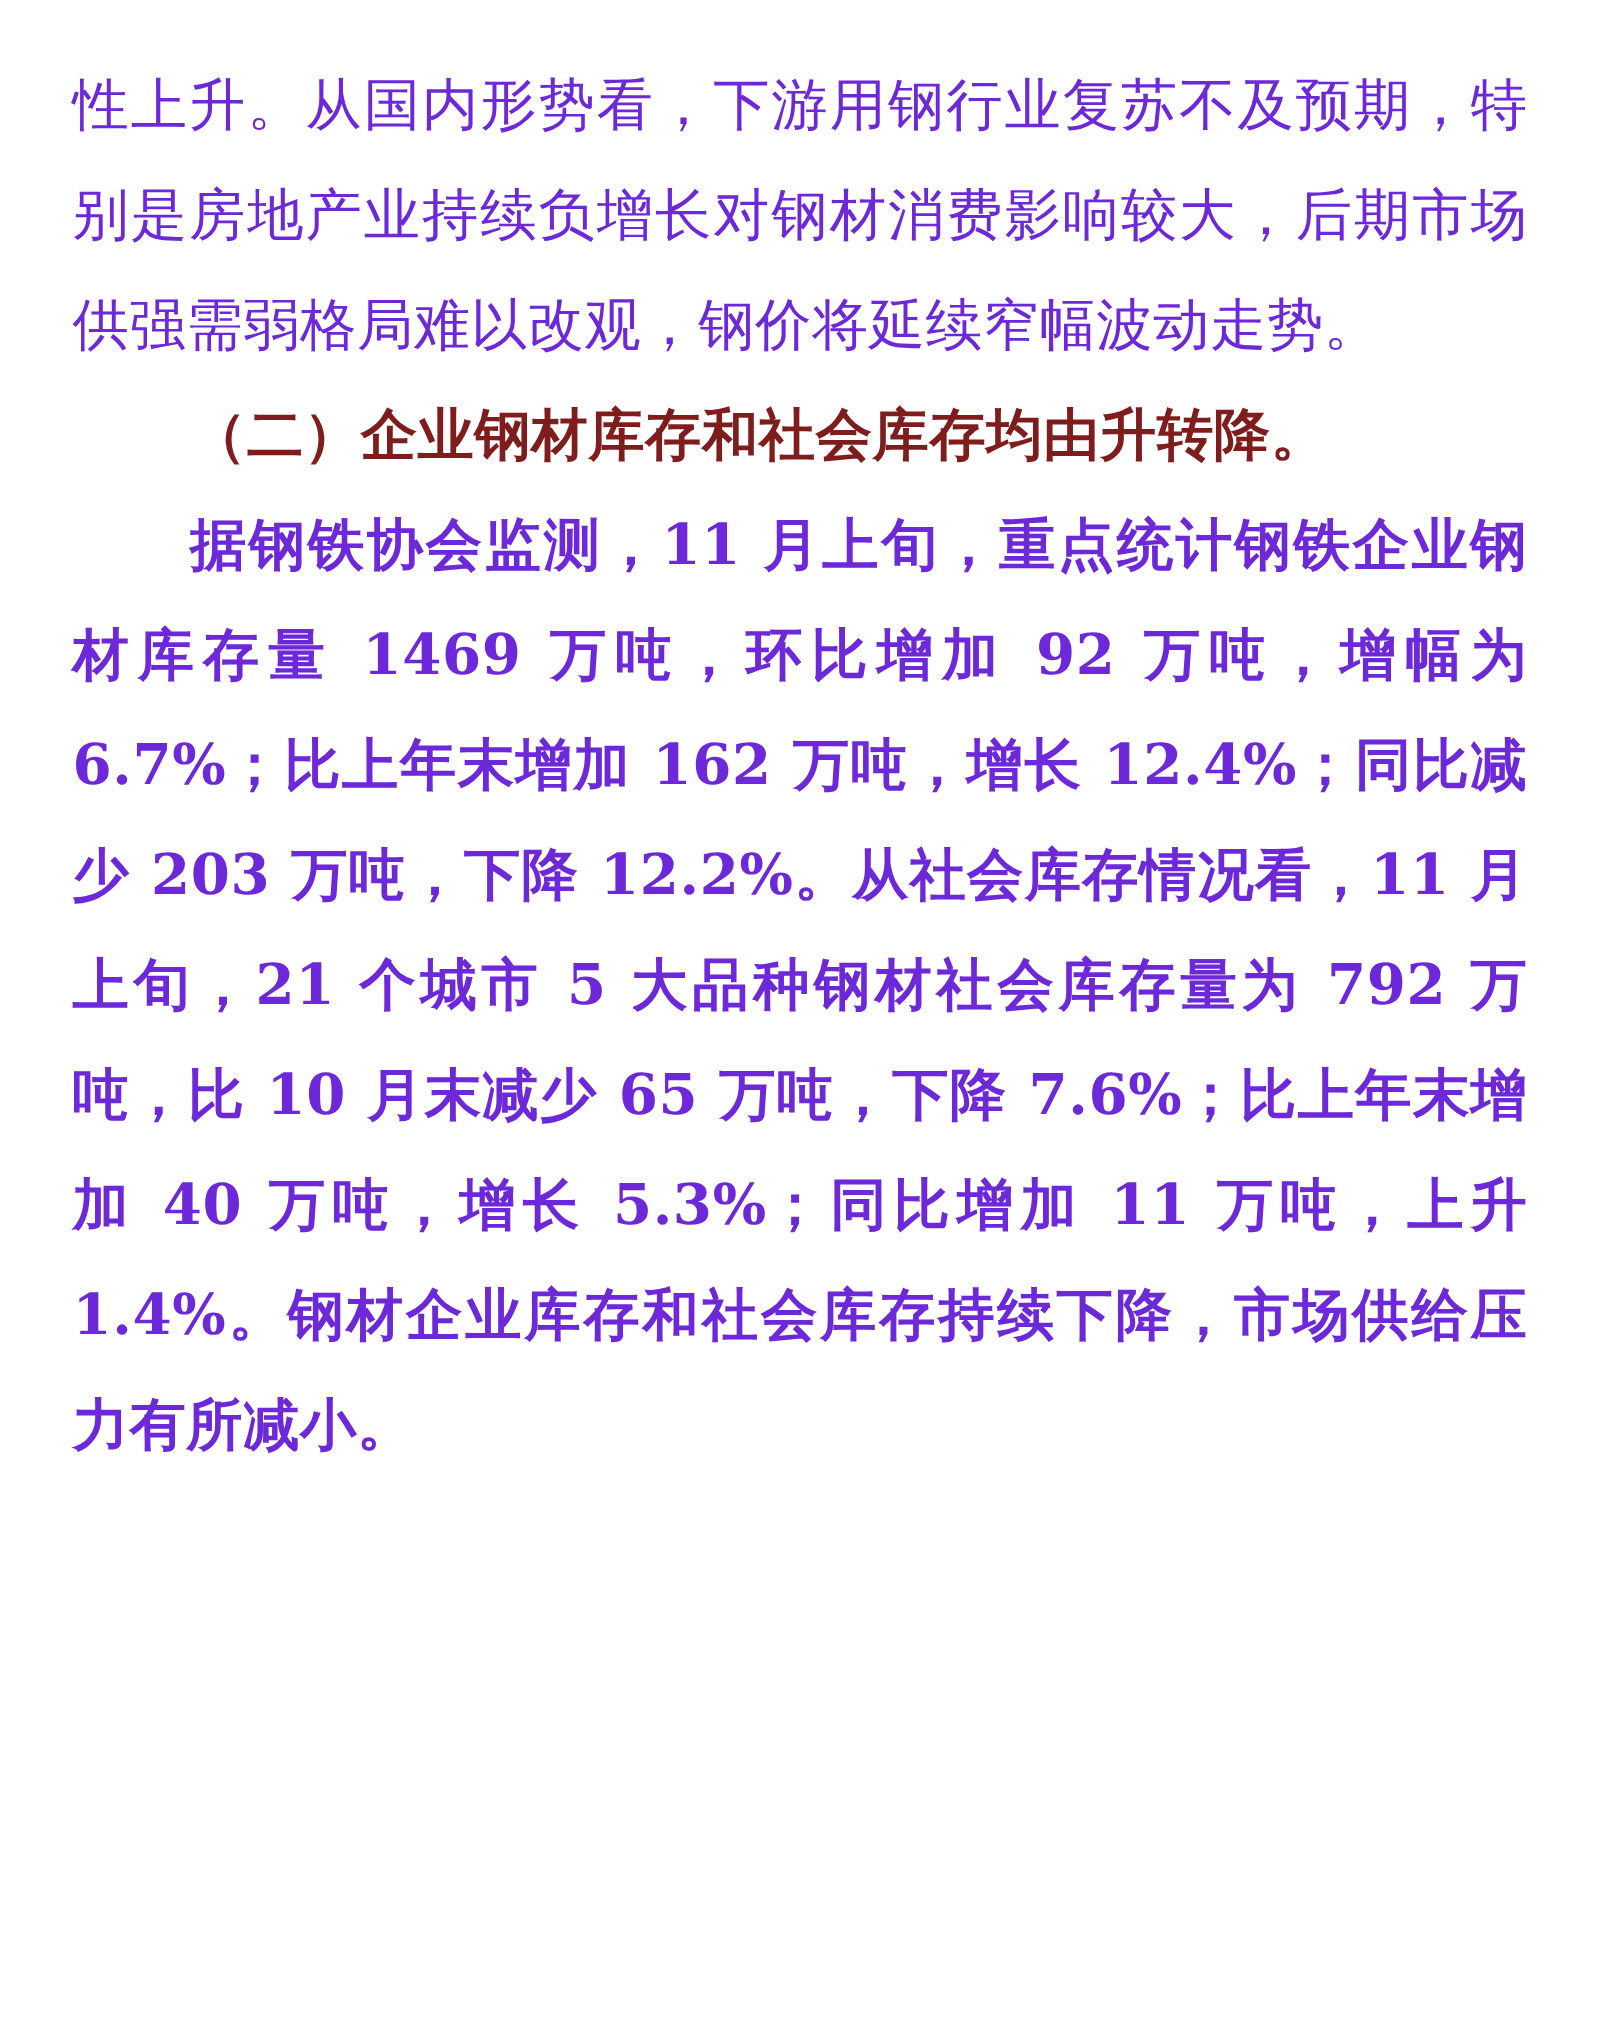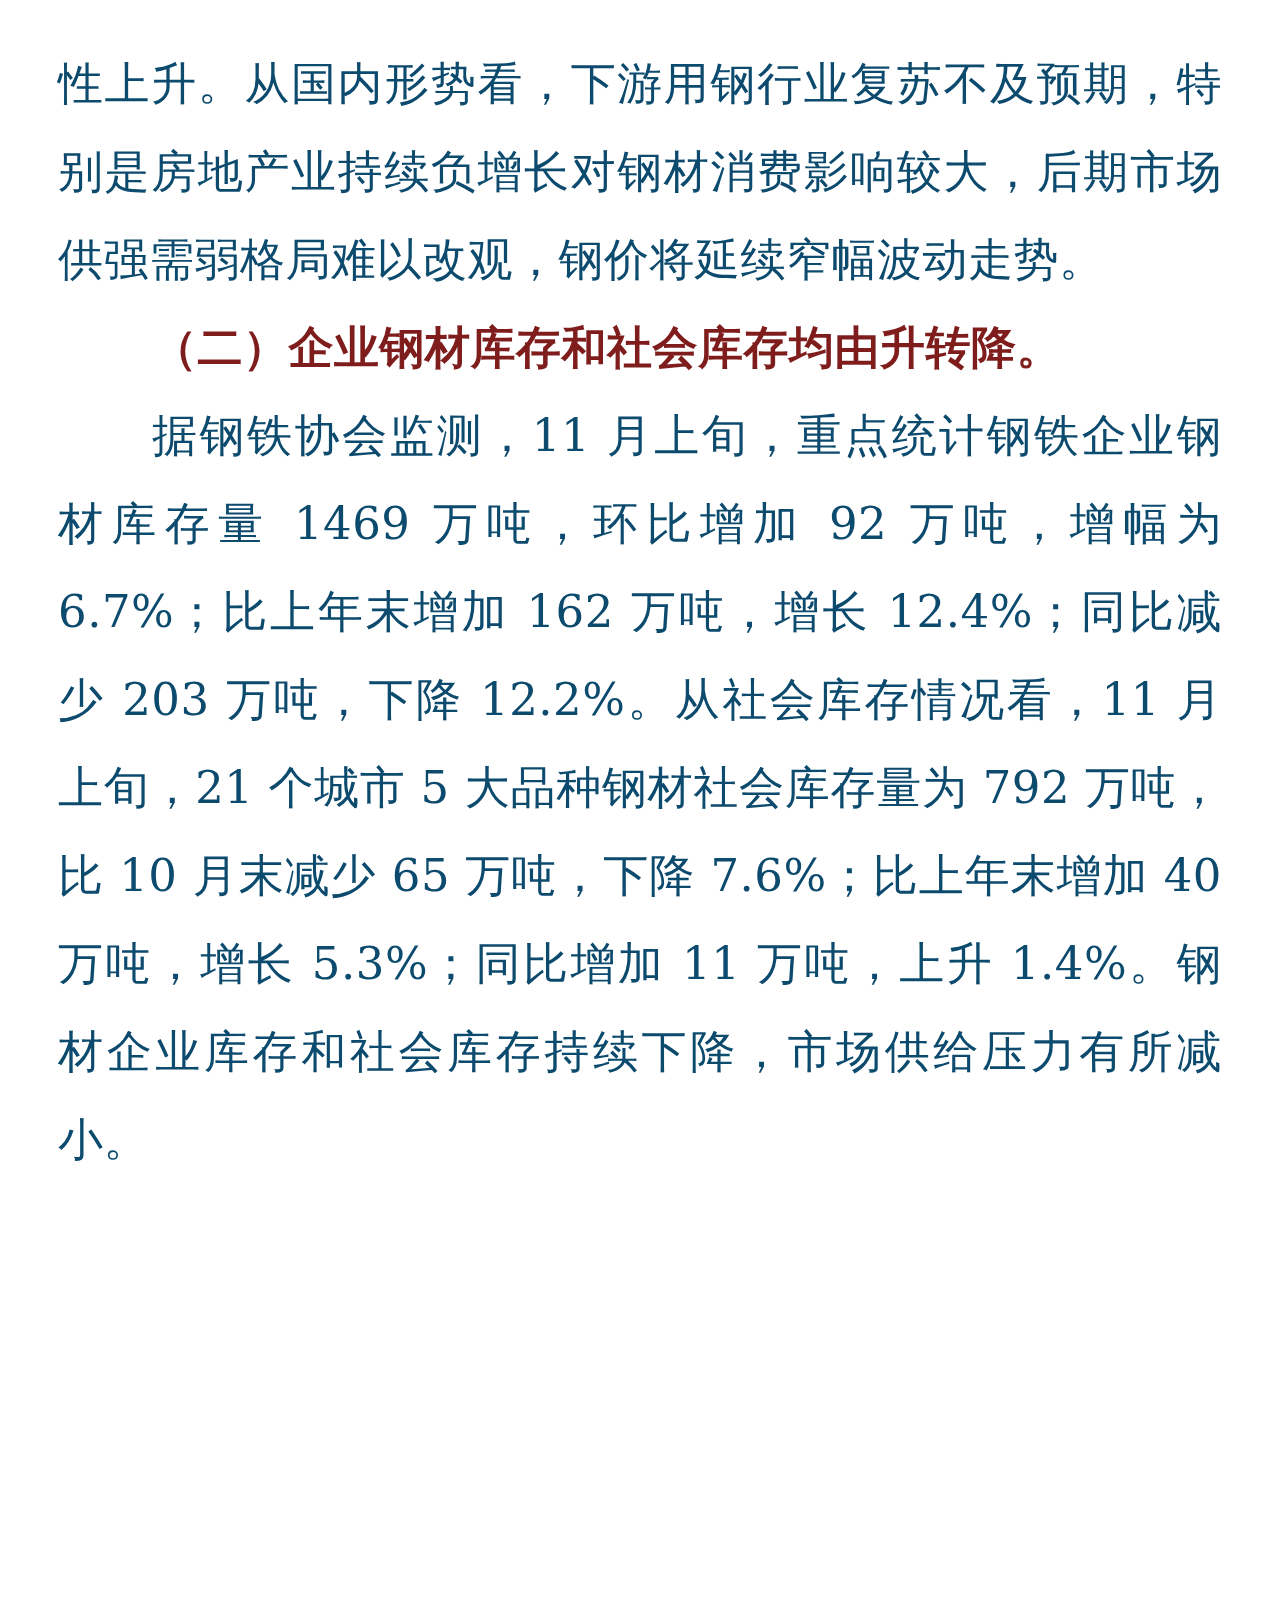--- a/index.html
+++ b/index.html
@@ -21,25 +21,26 @@
     padding: 40px 58px 0 58px;
     position: relative;
   }
   .para {
     font-size: 45px;
     line-height: 88px;
     letter-spacing: 0.5px;
     text-align: justify;
     text-justify: inter-ideograph;
     margin: 0;
-    color: #0c4a6e;
+    color: #6d28d9;
     font-weight: 400;
   }
   .para.indent {
     text-indent: 94px;
+    font-weight: bold;
   }
   .para.body-cont {
     margin-top: 0;
   }
   .heading {
     font-size: 45px;
     line-height: 88px;
     letter-spacing: 0.5px;
     margin: 0;
     font-weight: 700;

